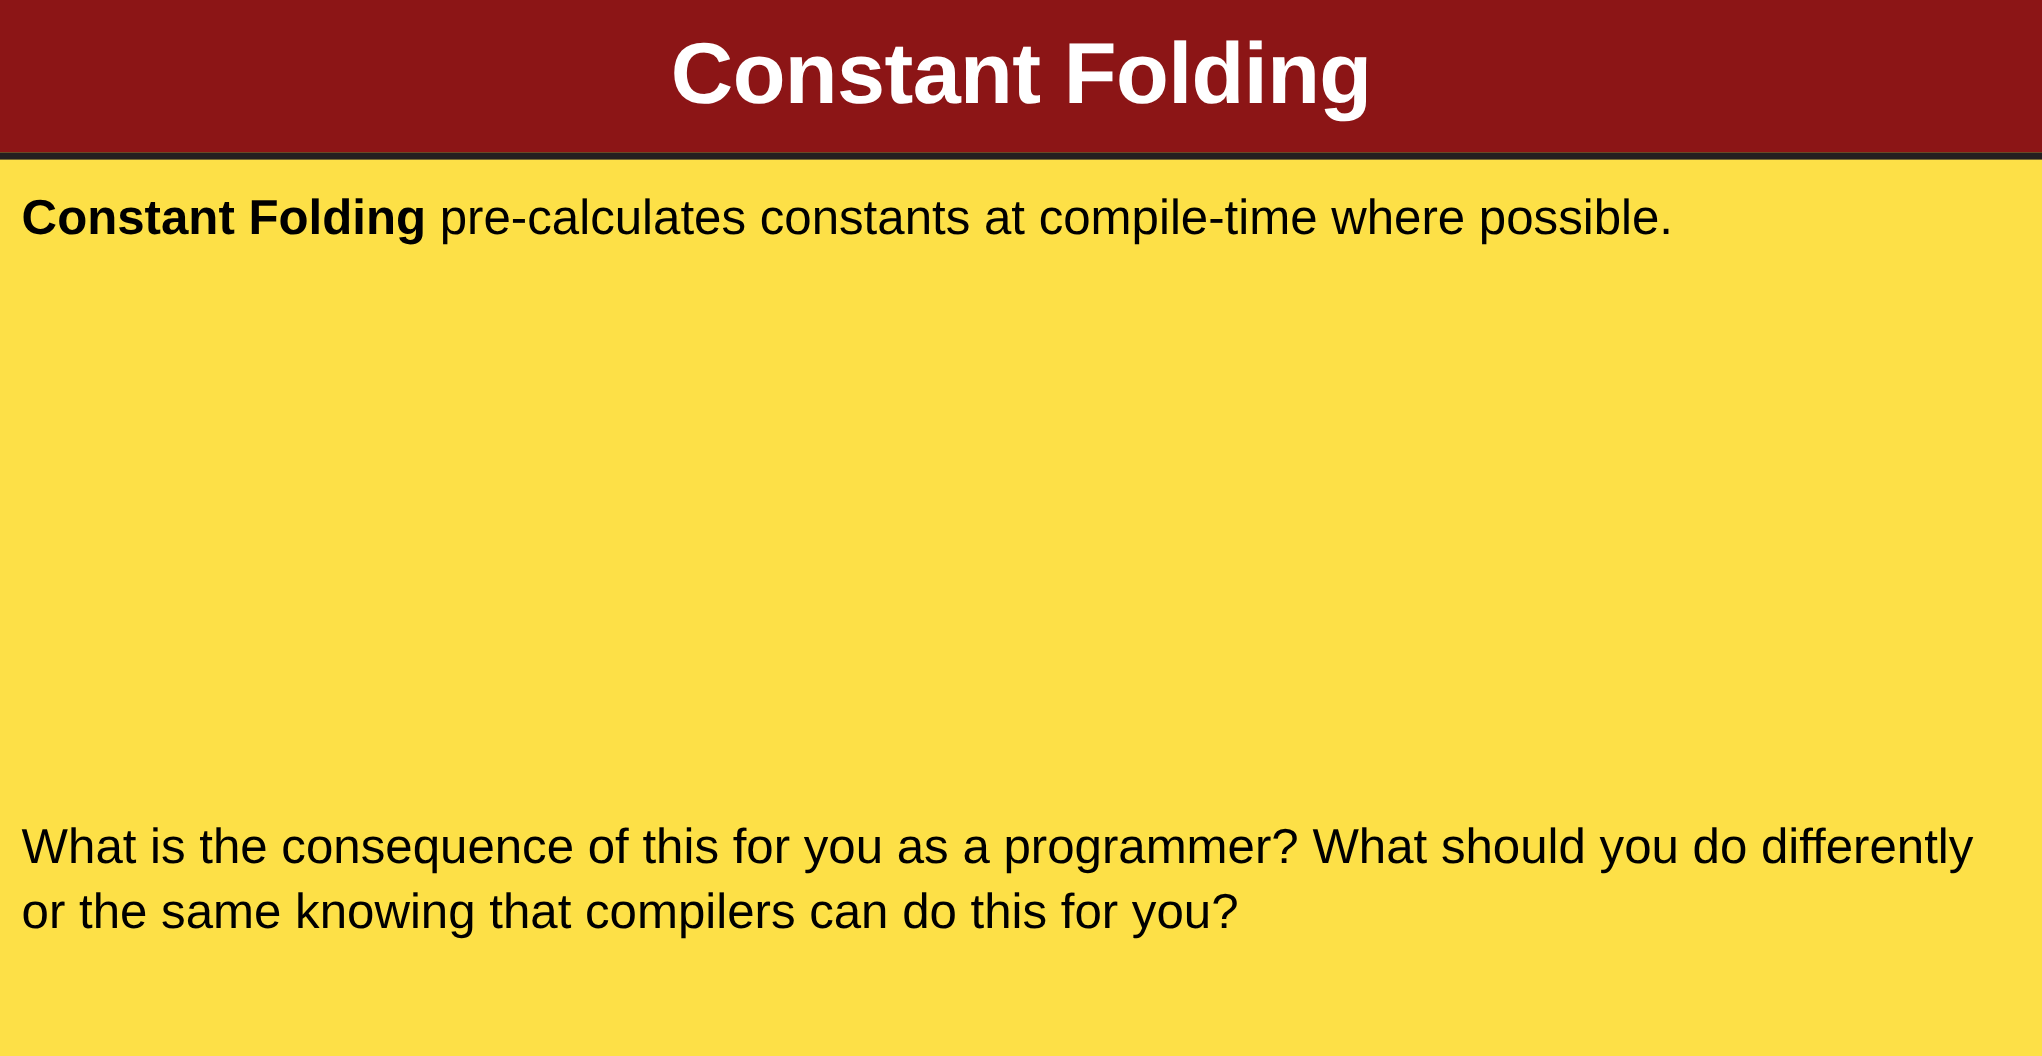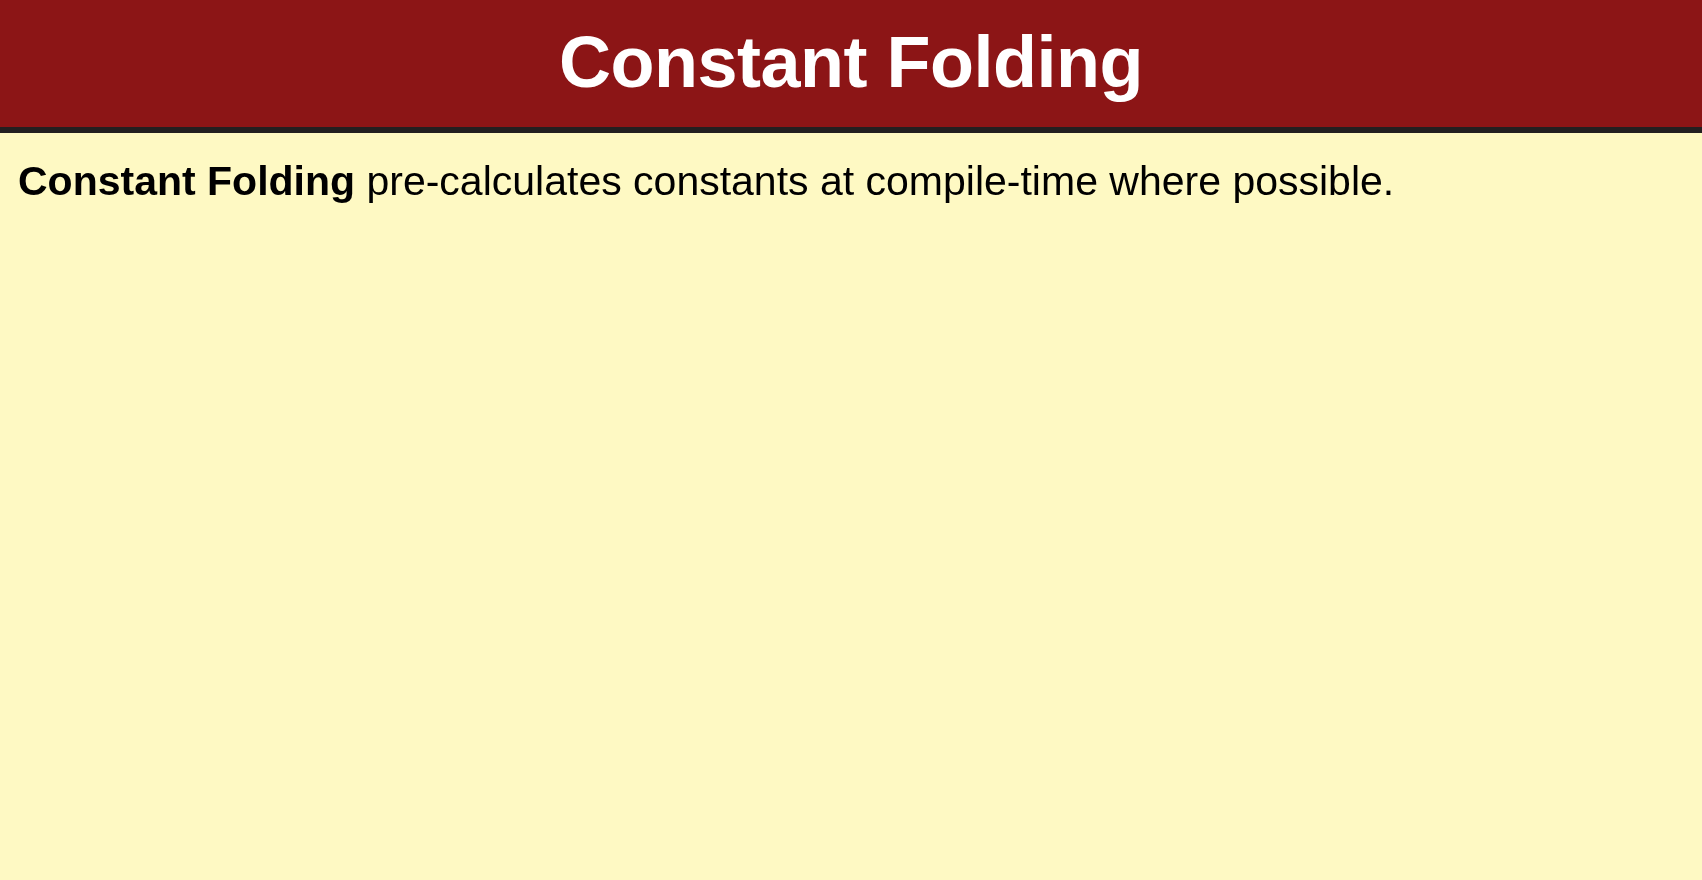--- a/index.html
+++ b/index.html
@@ -10,21 +10,21 @@
     width: 1702px;
     height: 880px;
     background: #ffffff;
     font-family: "Liberation Sans", sans-serif;
     overflow: hidden;
   }
   .slide {
     position: relative;
     width: 1702px;
     height: 880px;
-    background: #fef9c3;
+    background: #fde047;
     box-sizing: border-box;
   }
   
   .title-banner {
     position: absolute;
     left: 0;
     top: 0;
     width: 1702px;
     height: 127px;
     background: #8c1516;
@@ -103,15 +103,16 @@
   <div class="title-banner">
     <h1 class="slide-title">Constant Folding</h1>
   </div>
   <div class="title-banner-rule"></div>
 
   <div class="body-area">
 
     <p class="para para-intro"><span class="lead">Constant Folding</span><span> pre-calculates constants at compile-time where possible.</span></p>
 
 
+    <p class="para para-question">What is the consequence of this for you as a programmer?  What should you do differently or the same knowing that compilers can do this for you?</p>
 
   </div>
 </div>
 
 </body></html>

